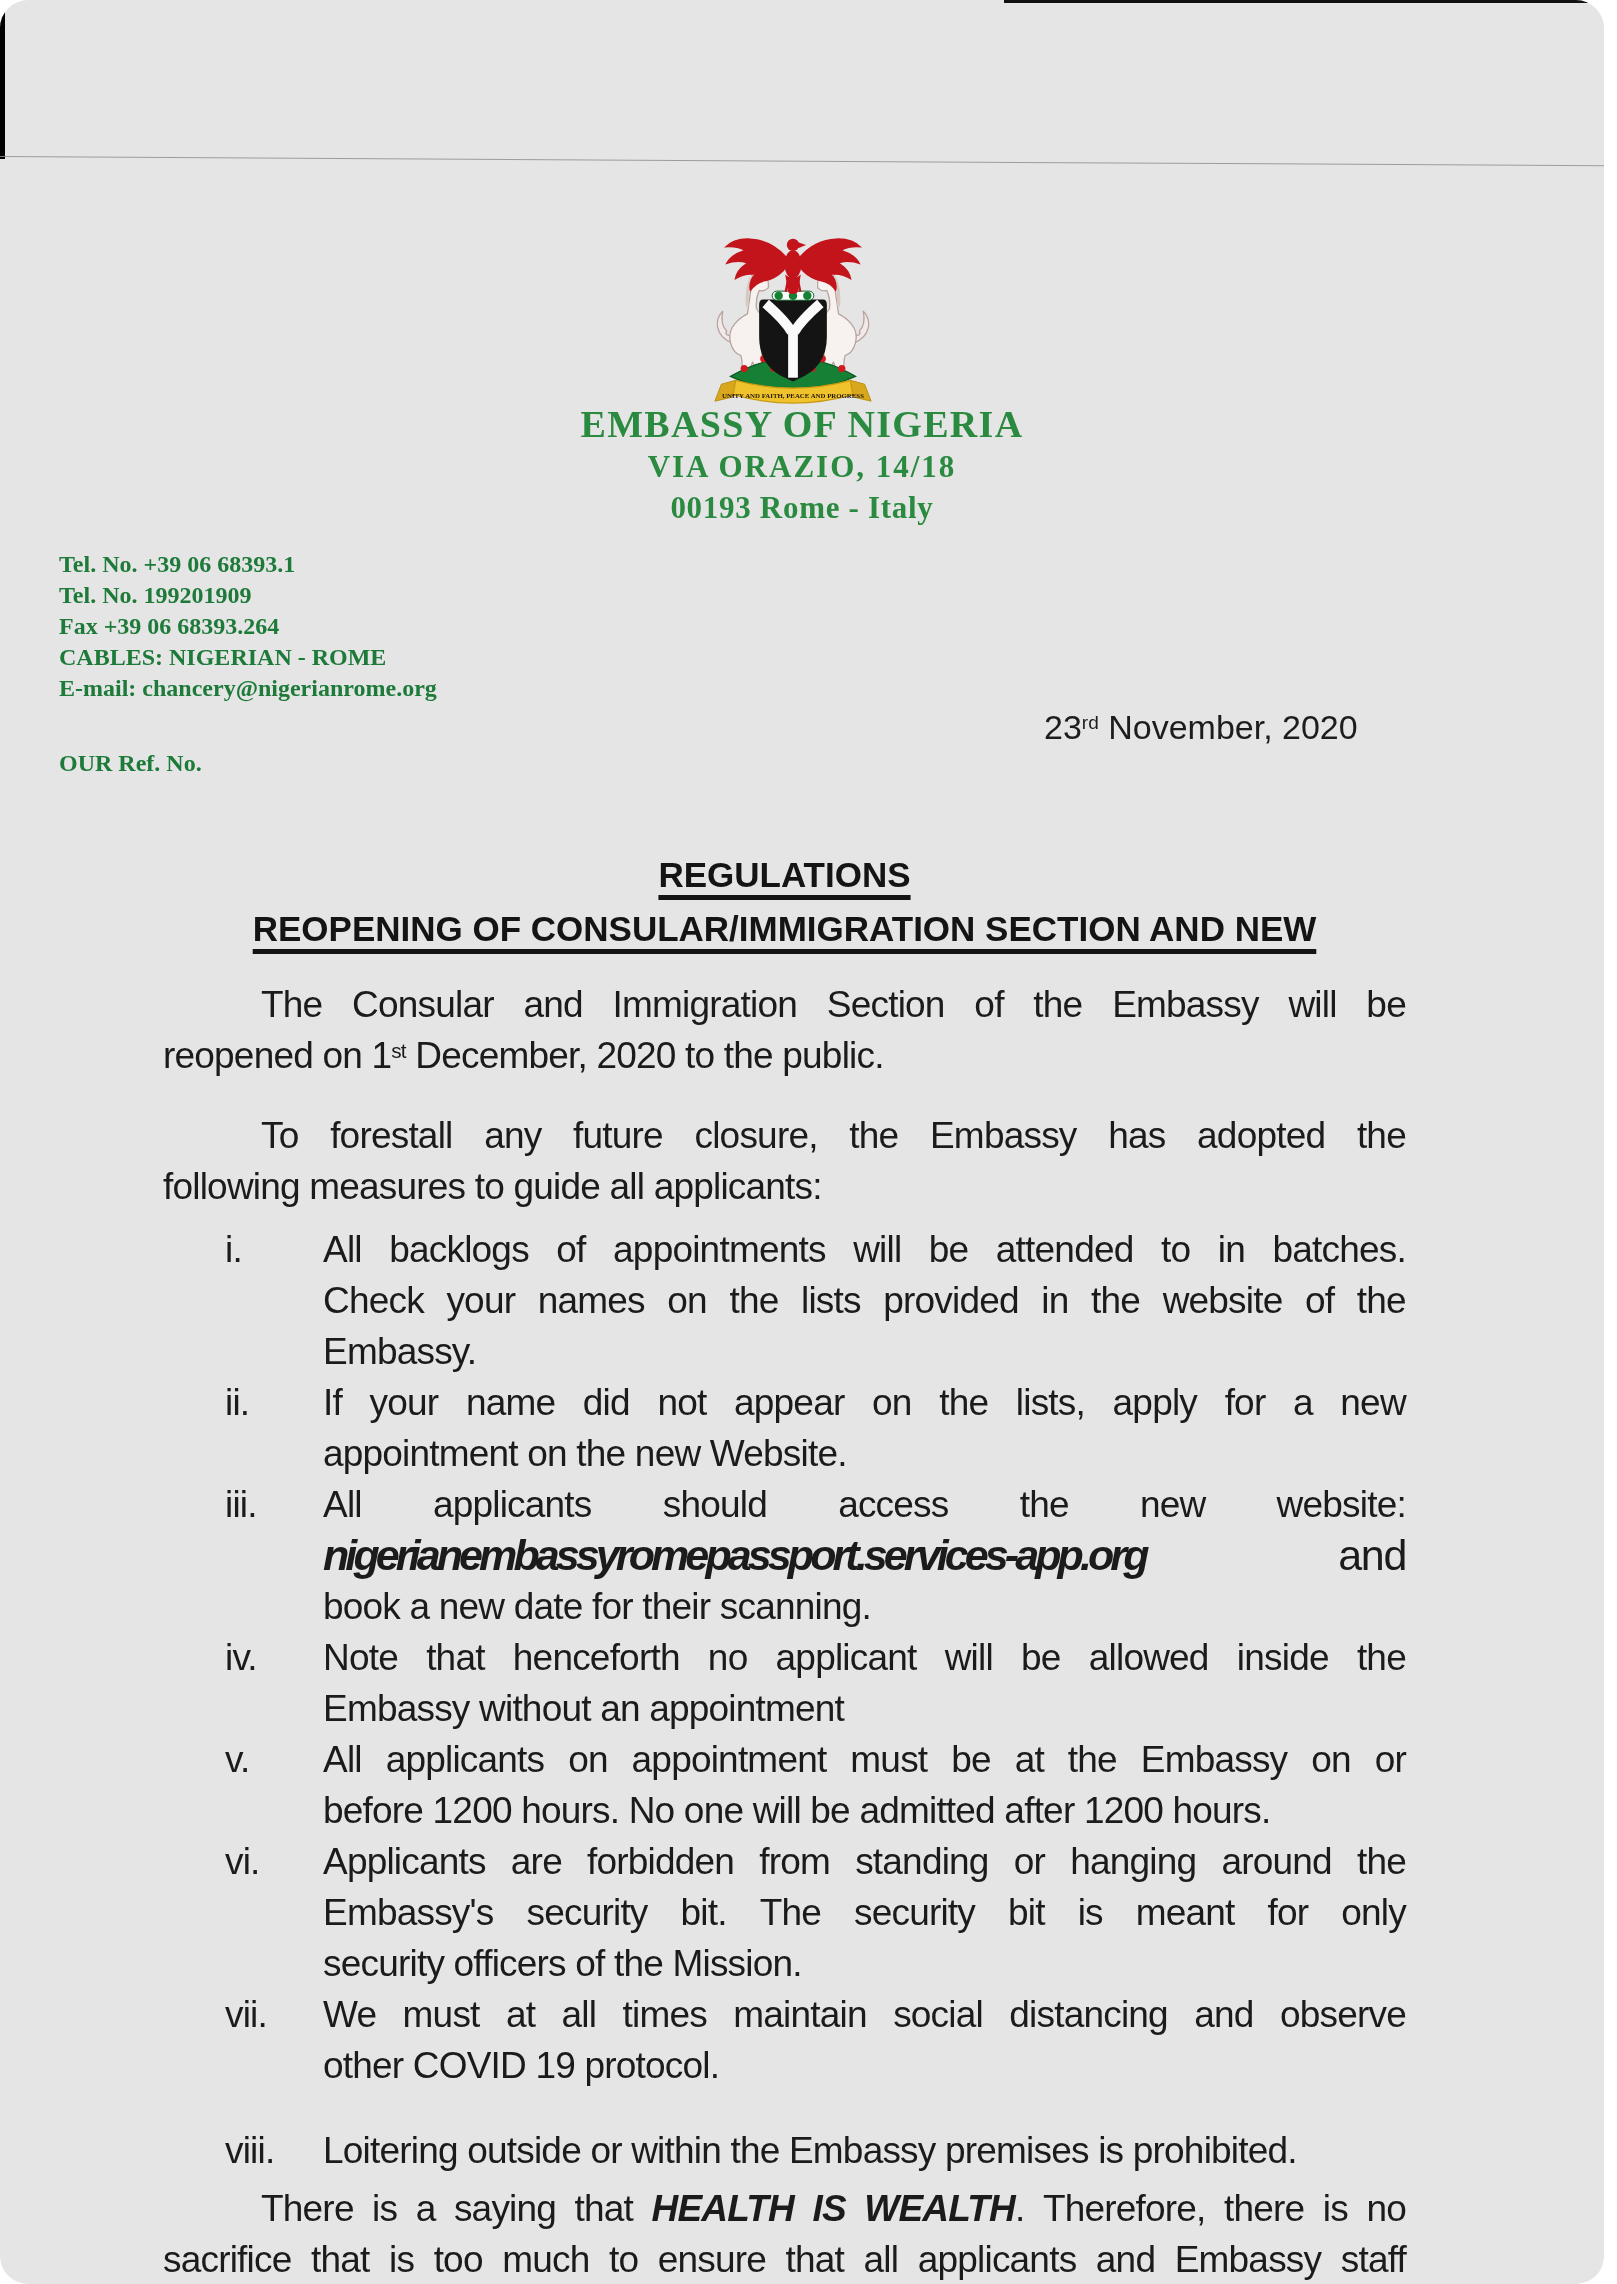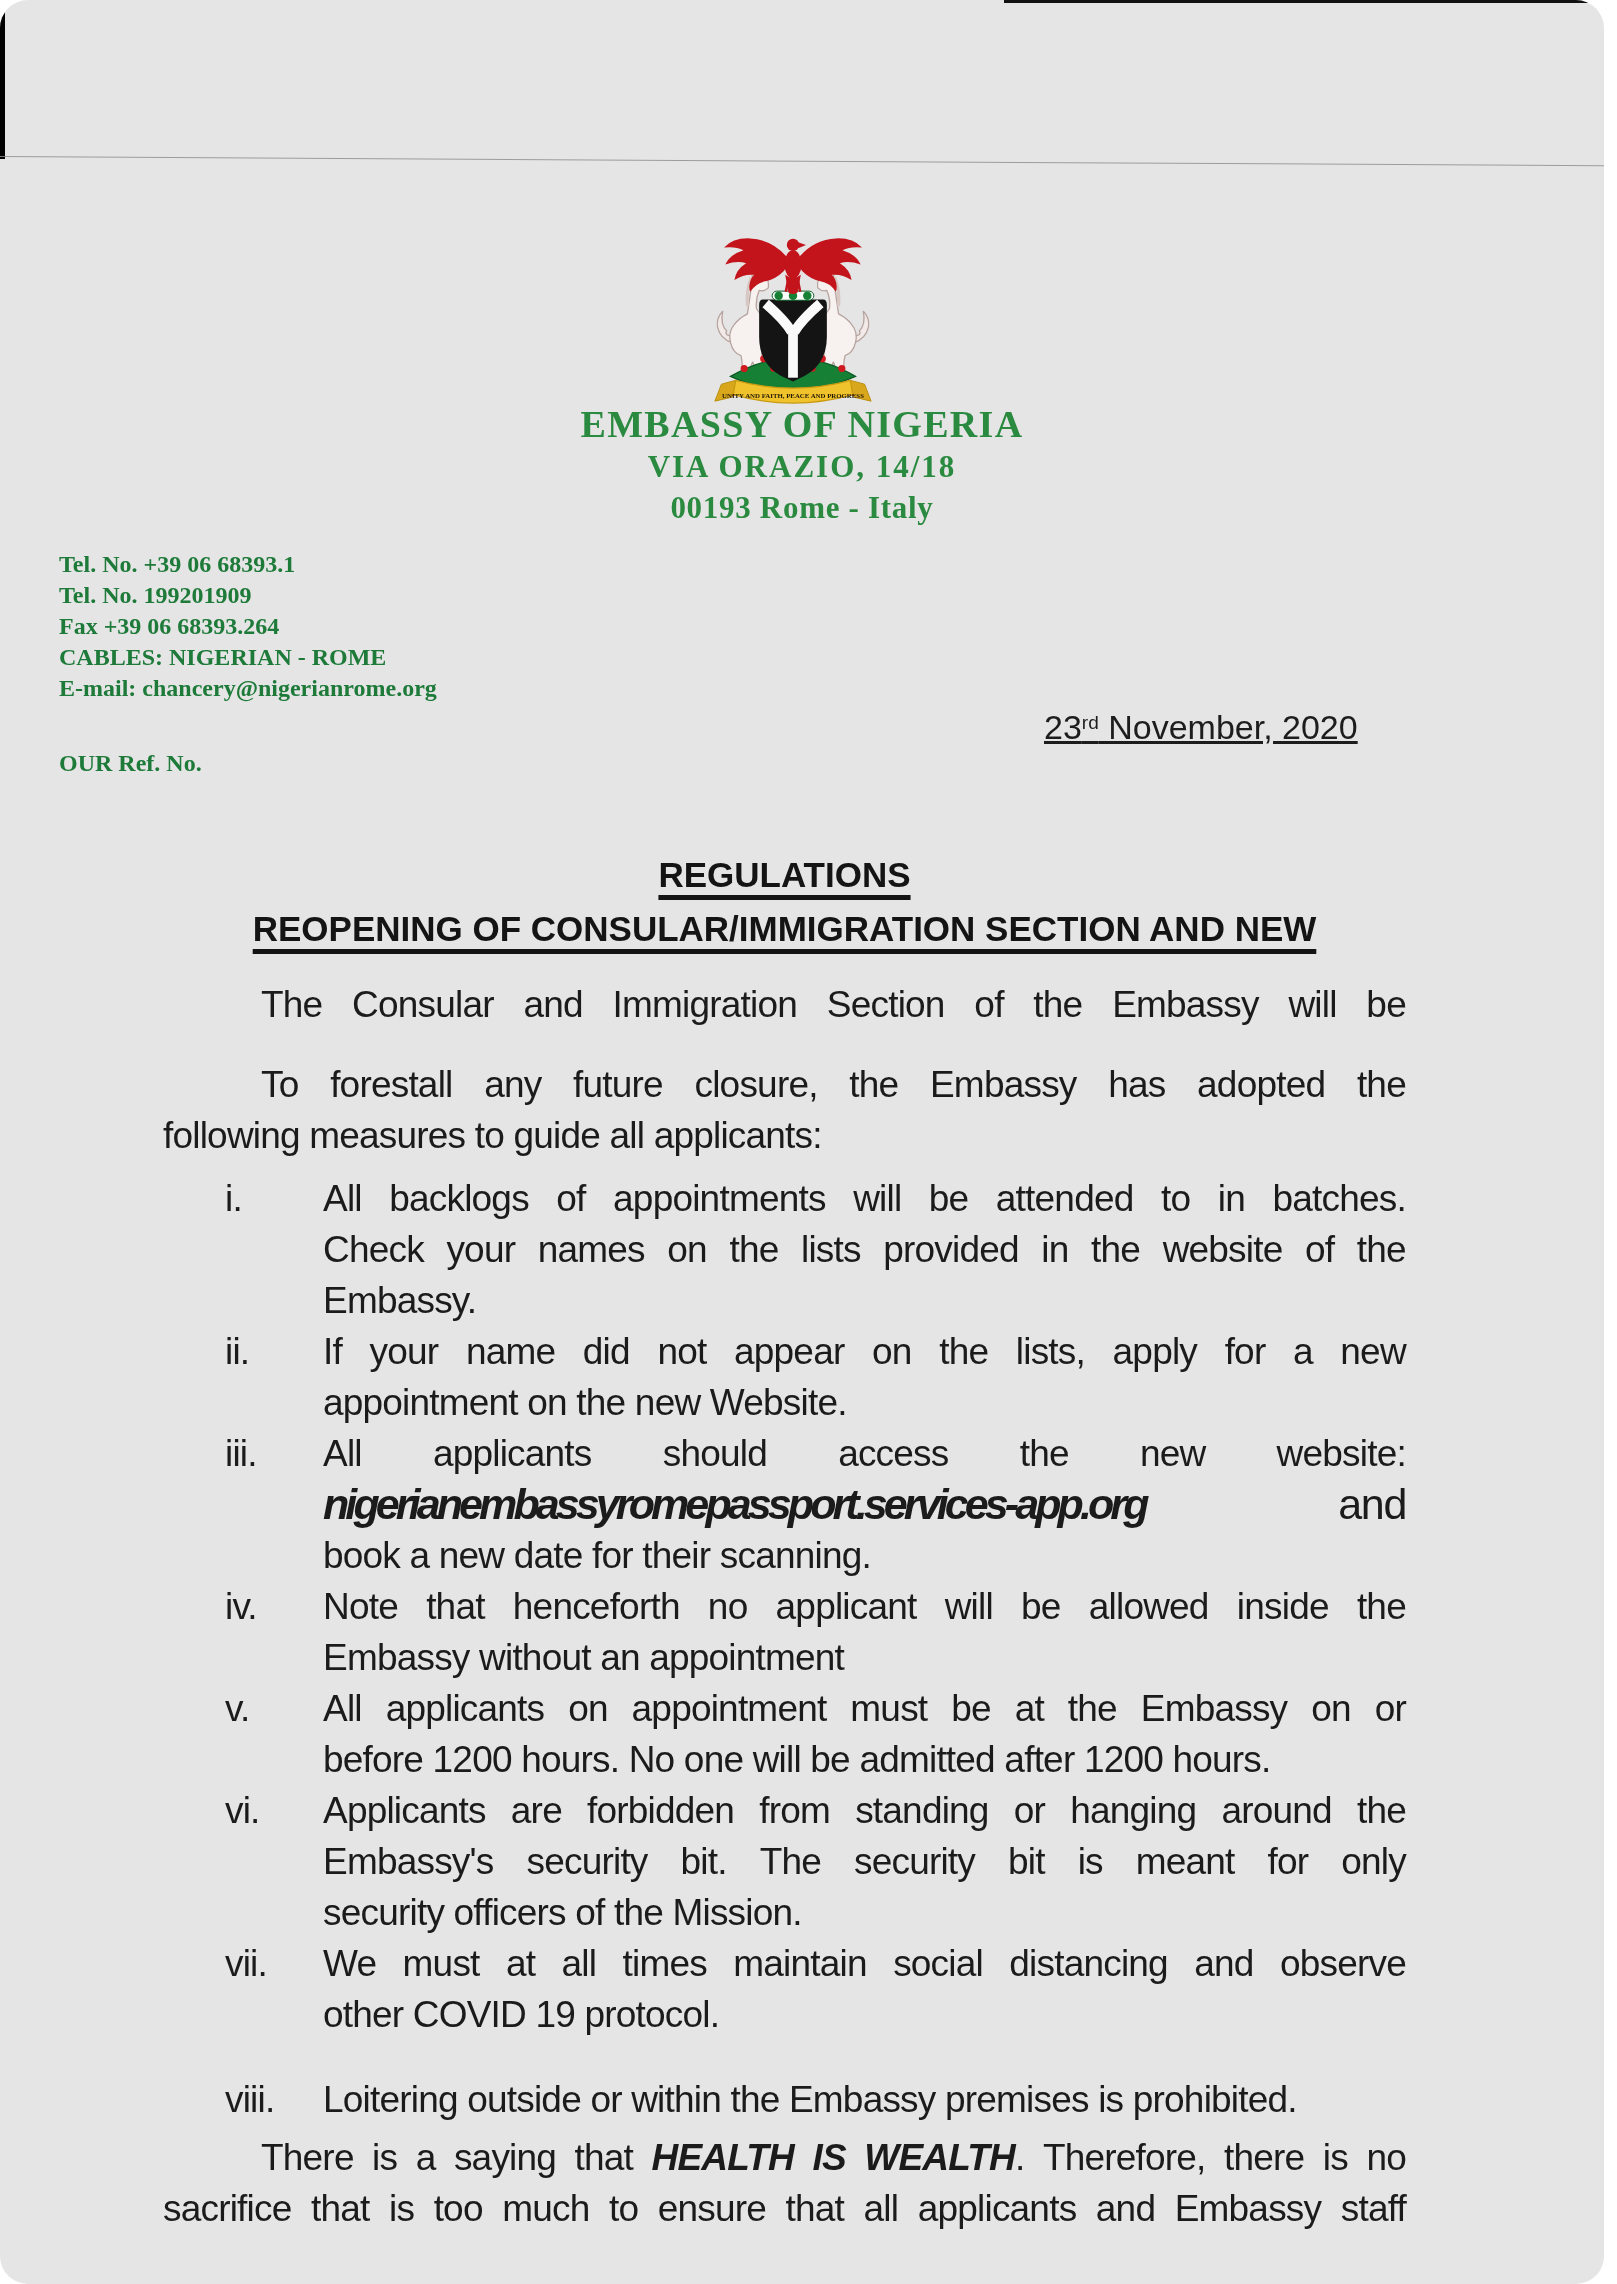--- a/index.html
+++ b/index.html
@@ -17,21 +17,21 @@
   .crest{position:absolute;left:695px;top:228px;width:196px;height:179px;}
   .org-name{position:absolute;left:0;top:403px;width:100%;text-align:center;
             font:700 38px "Liberation Serif",serif;letter-spacing:1.3px;color:#2a8a40;line-height:42px;}
   .org-addr1{position:absolute;left:0;top:448px;width:100%;text-align:center;
             font:700 31px "Liberation Serif",serif;letter-spacing:2px;color:#2a8a40;line-height:37px;}
   .org-addr2{position:absolute;left:0;top:489px;width:100%;text-align:center;
             font:700 31px "Liberation Serif",serif;letter-spacing:0.7px;color:#2a8a40;line-height:37px;}
   .contact{position:absolute;left:59px;top:549px;font:700 24px "Liberation Serif",serif;
            color:#1d7a39;line-height:31px;}
   .ref{position:absolute;left:59px;top:750px;font:700 24px "Liberation Serif",serif;color:#1d7a39;}
-  .date{position:absolute;left:1044px;top:708px;font:400 34px "Liberation Sans",sans-serif;color:#1d1d1d;text-decoration:underline;}
+  .date{position:absolute;left:1044px;top:708px;font:400 34px "Liberation Sans",sans-serif;color:#1d1d1d;}
 
   
   .doc-title{position:absolute;left:163px;top:848px;width:1243px;text-align:center;
              font:700 35px "Liberation Sans",sans-serif;color:#141414;}
   .title-line{line-height:54px;text-decoration:underline;text-decoration-thickness:4.6px;text-underline-offset:7.8px;}
 
   
   .body-flow{position:absolute;left:163px;top:979px;width:1243px;
              font:400 37px "Liberation Sans",sans-serif;letter-spacing:-0.8px;color:#1b1b1b;}
   .bline{height:51px;}
@@ -144,20 +144,21 @@
           <span>Consular</span>
           <span>and</span>
           <span>Immigration</span>
           <span>Section</span>
           <span>of</span>
           <span>the</span>
           <span>Embassy</span>
           <span>will</span>
           <span>be</span>
         </div>
+        <div class="bline ll">reopened on 1<sup>st</sup> December, 2020 to the public.</div>
       </div>
       <div class="para">
         <div class="bline jl ind">
           <span>To</span>
           <span>forestall</span>
           <span>any</span>
           <span>future</span>
           <span>closure,</span>
           <span>the</span>
           <span>Embassy</span>

